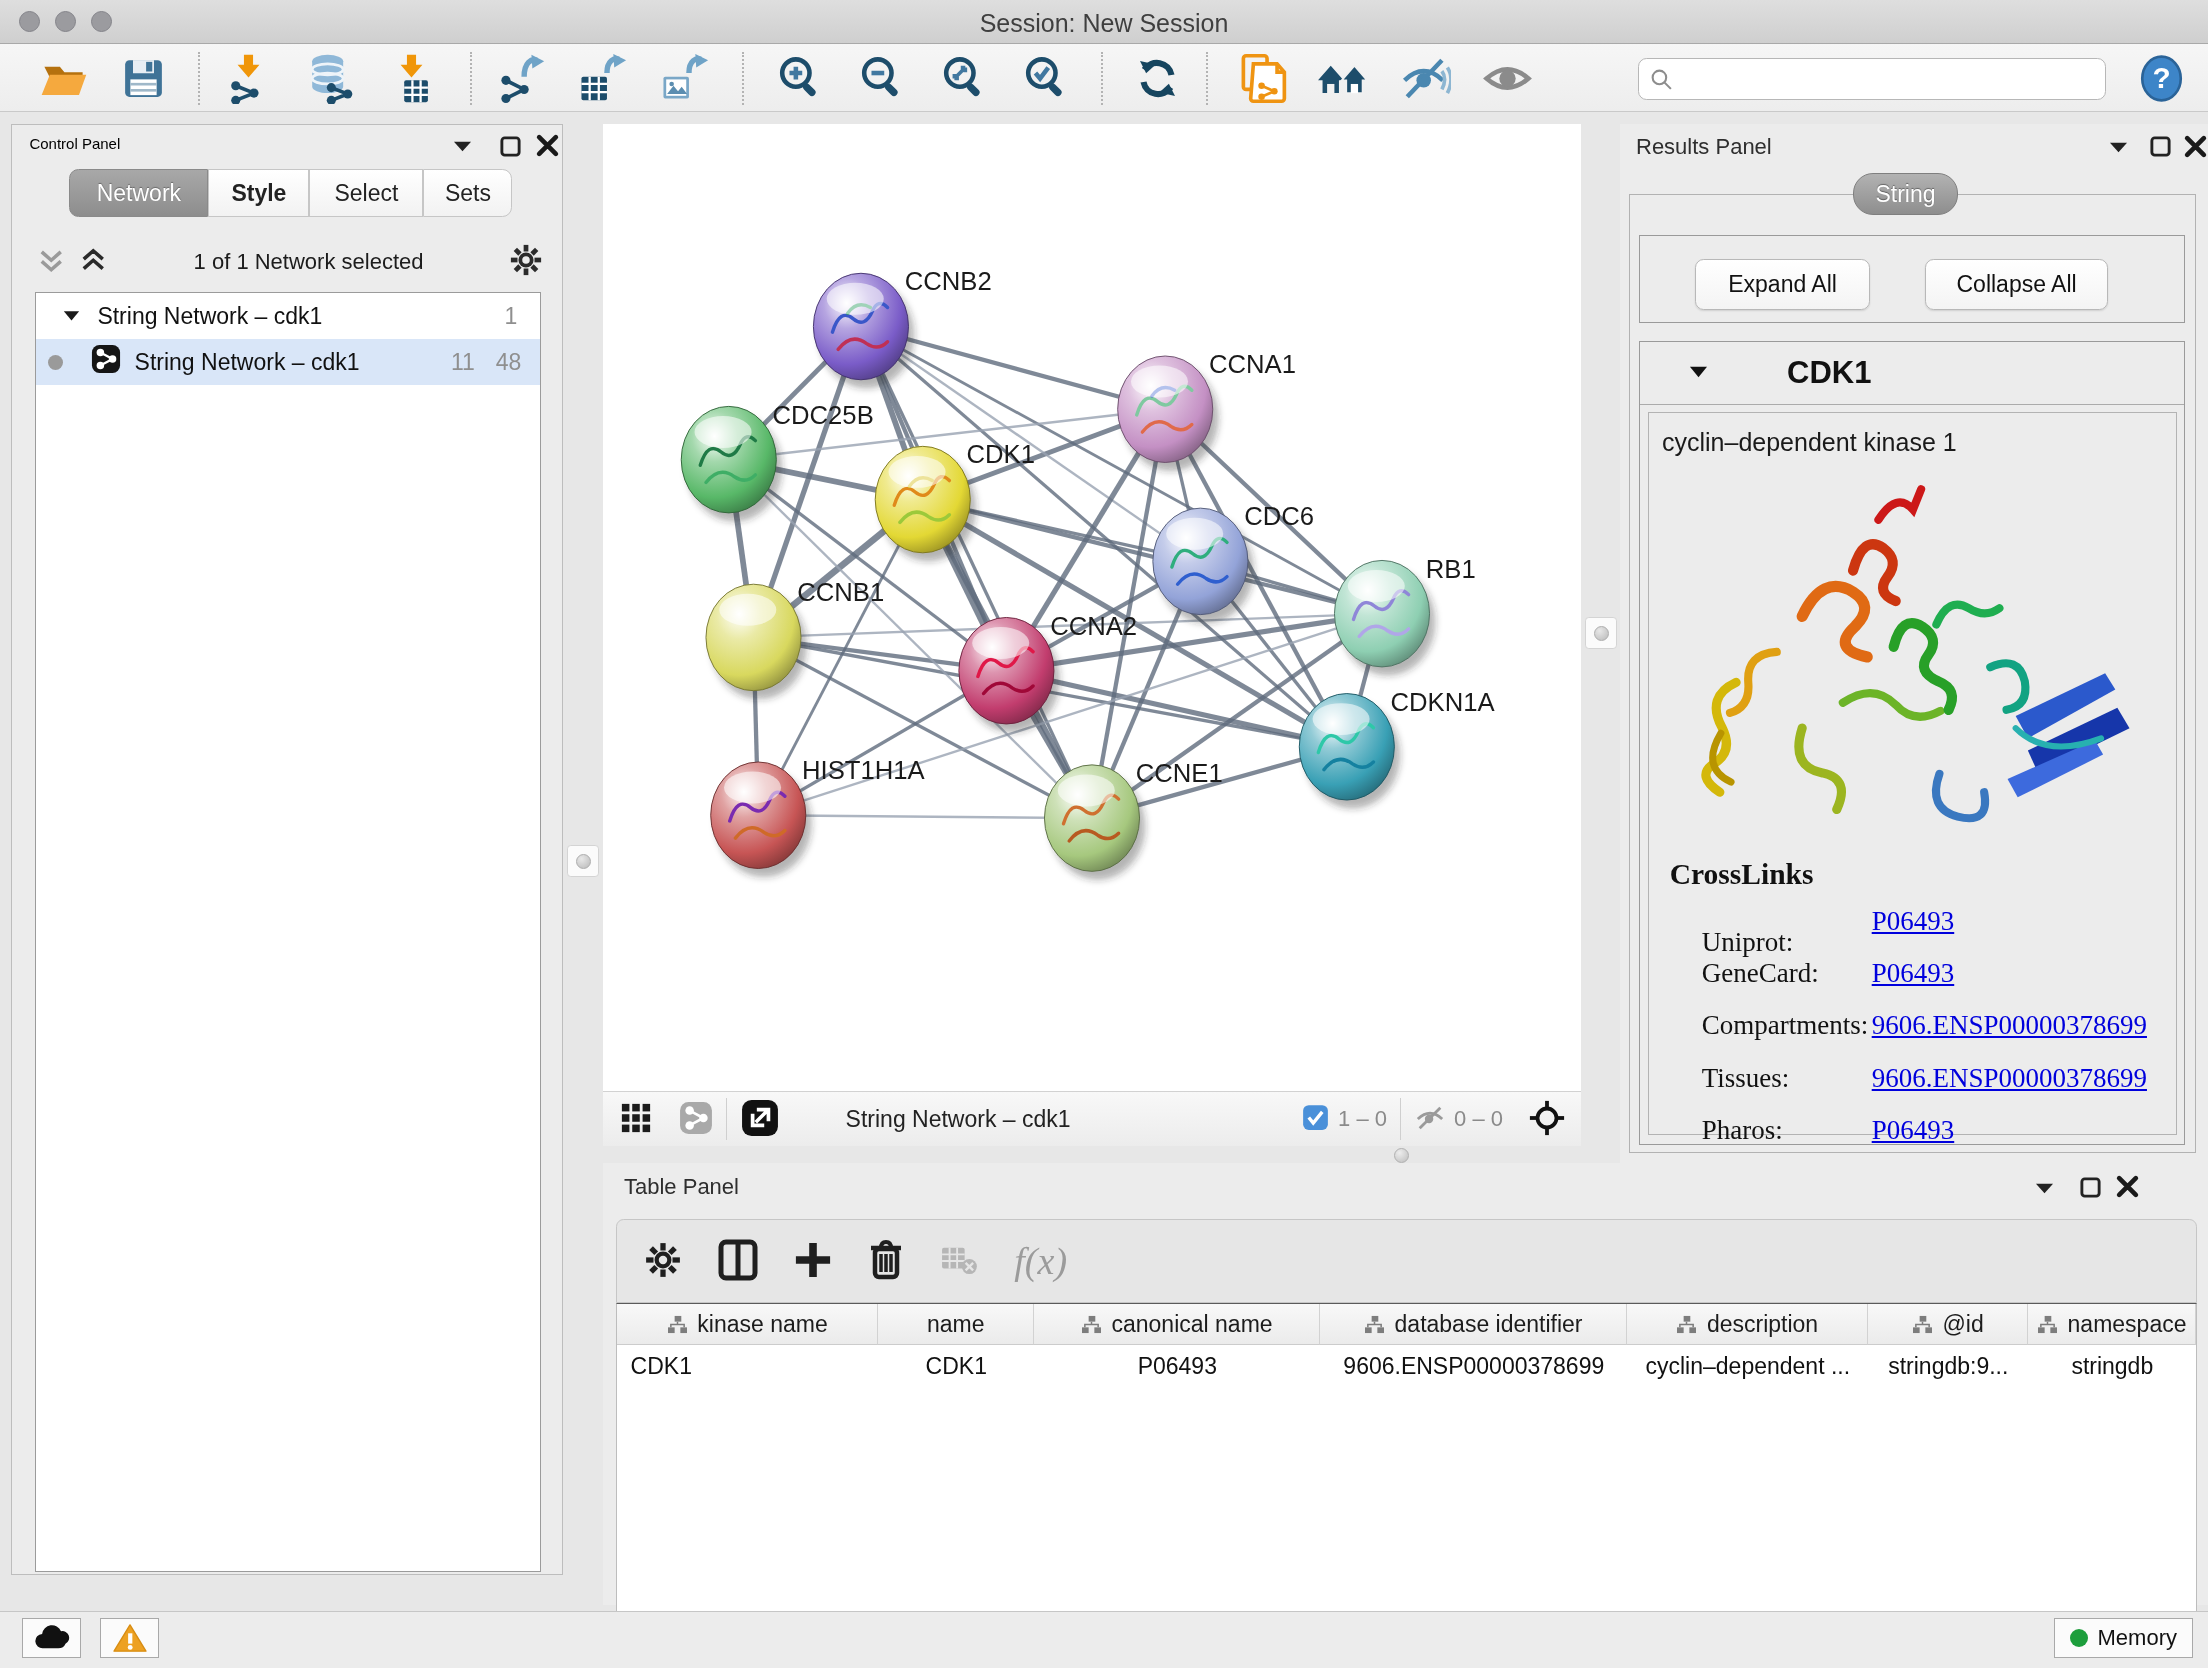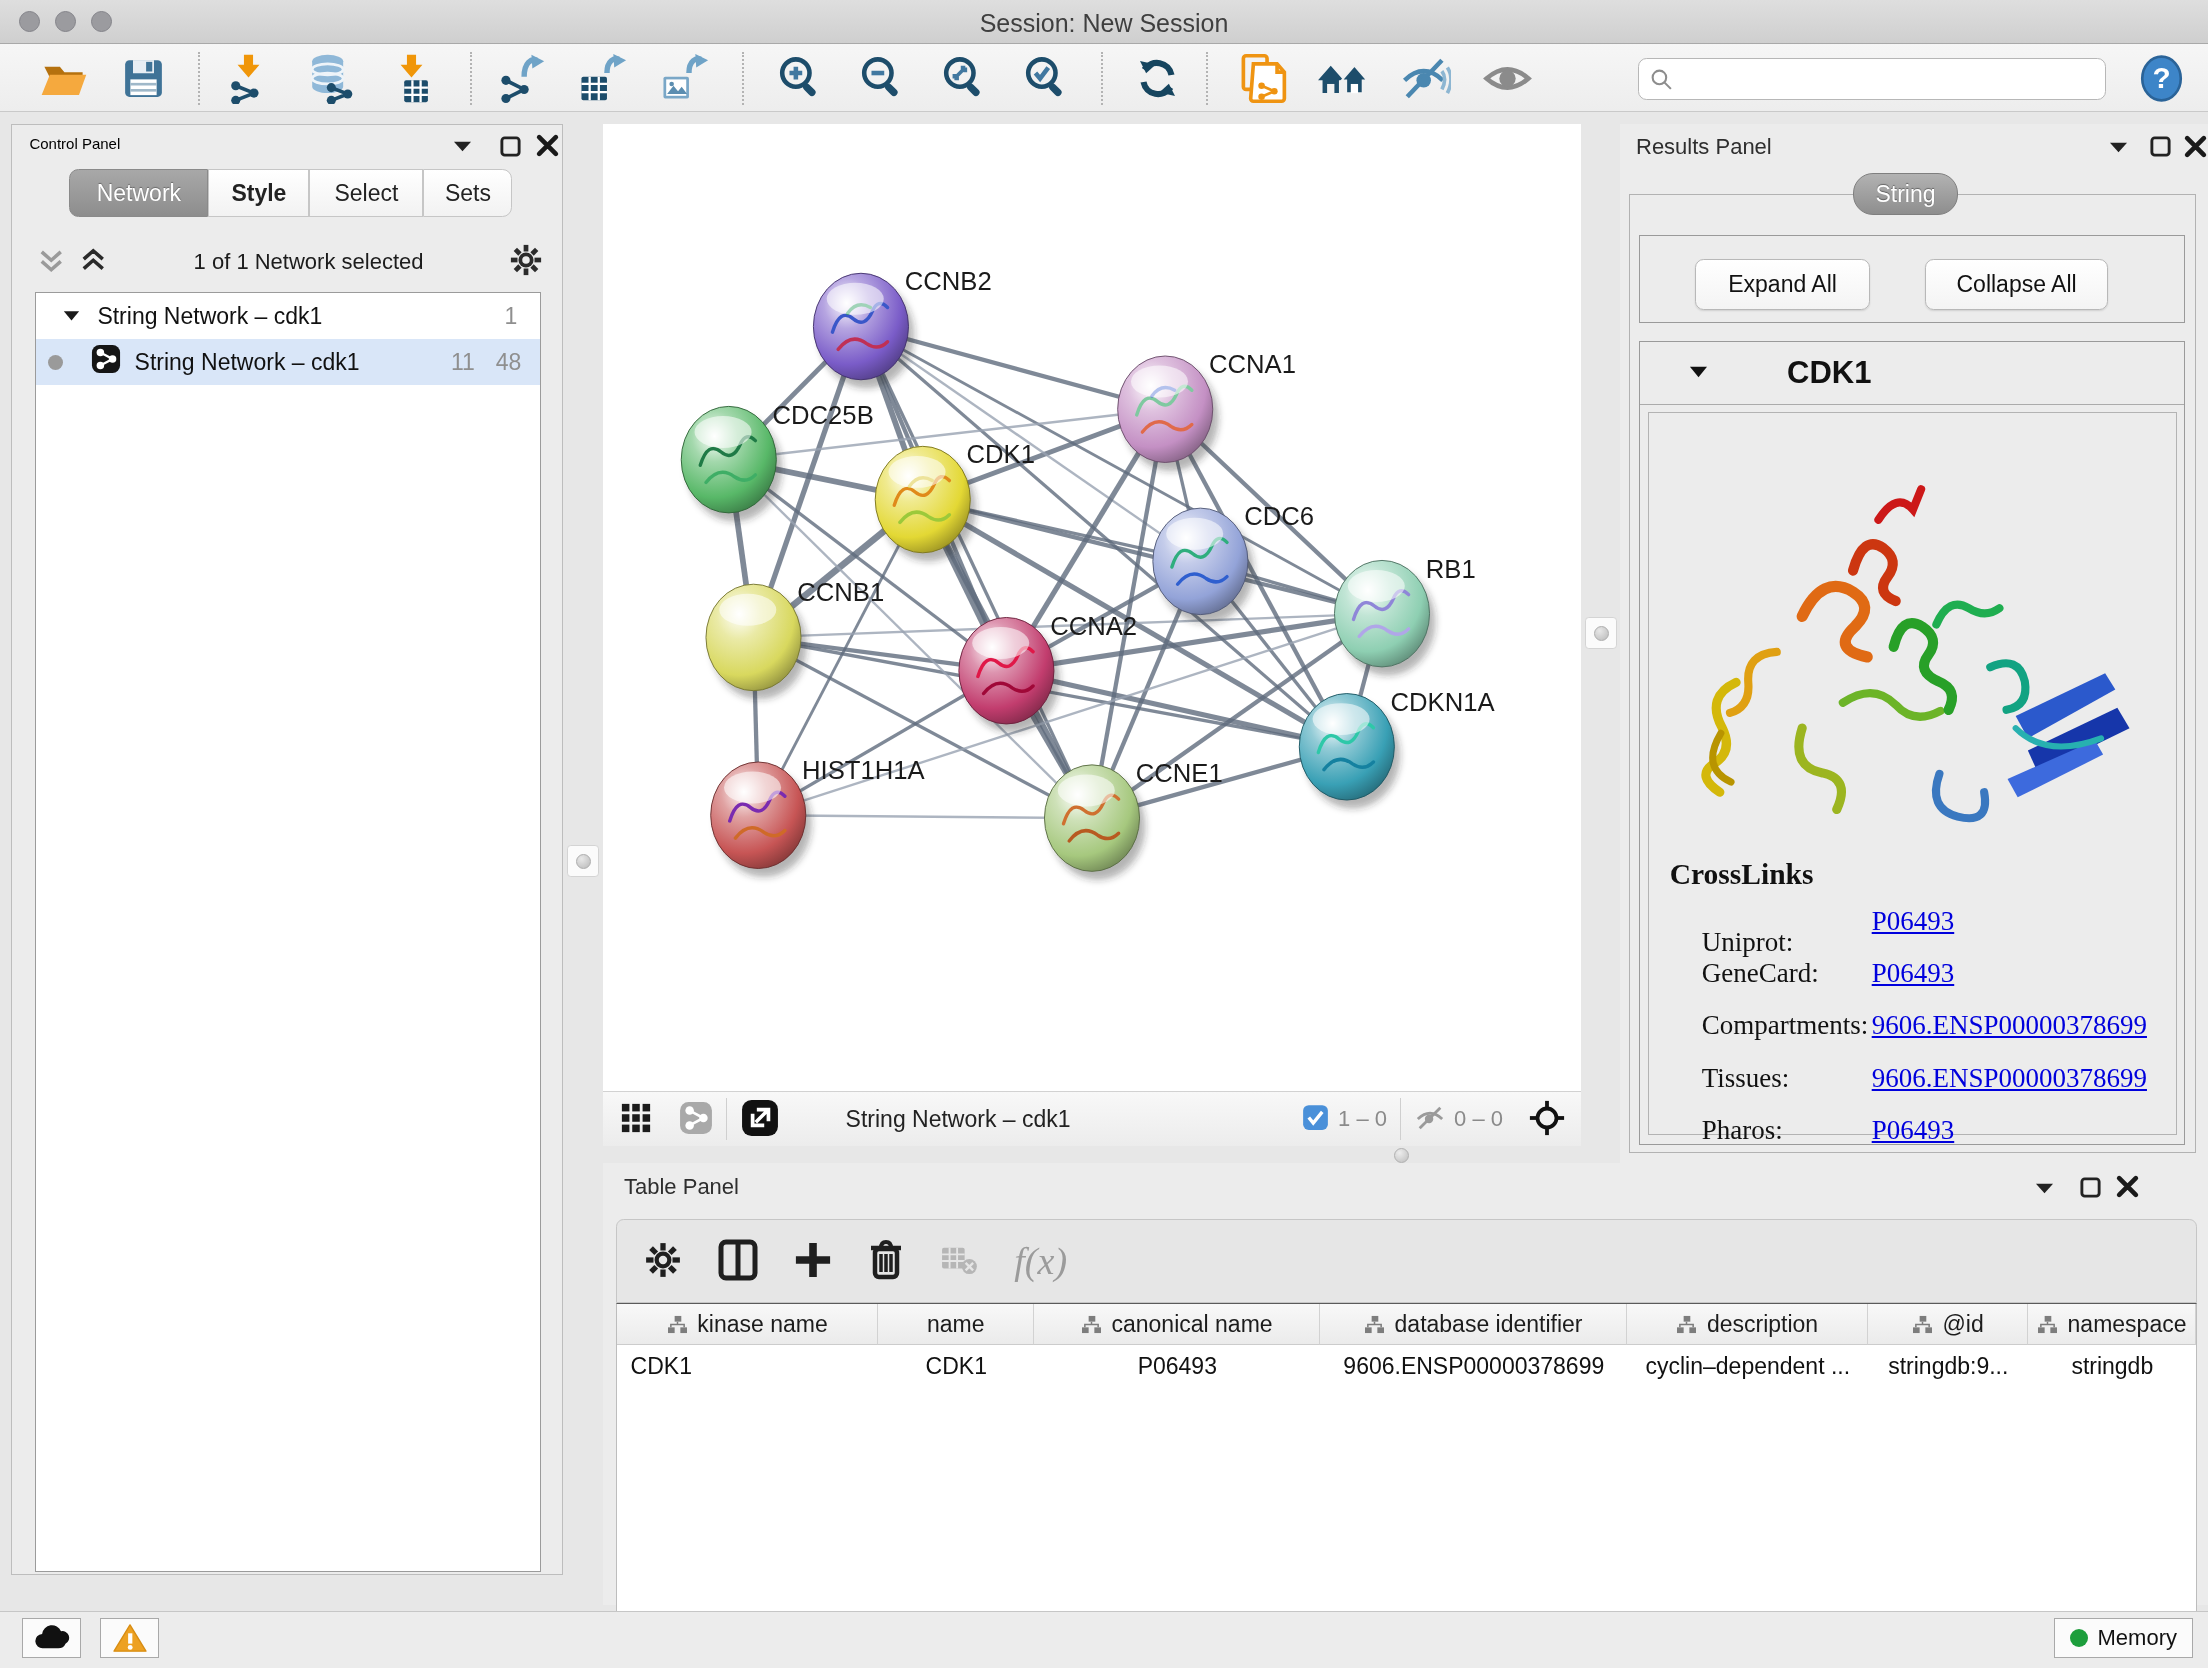--- a/index.html
+++ b/index.html
@@ -706,20 +706,21 @@
     <div class="rp-box" style="top:146px; height:804px">
       <div style="height:63px; border-bottom:1px solid #ababab; display:flex; align-items:center">
         <span style="margin-left:46px">
           <svg width="25" height="19" viewBox="0 0 24 20">
               <path d="M3 5 h18 l-9 11 z" fill="#111"></path>
             </svg>
         </span>
         <span style="margin-left:76px; font-size:31px; font-weight:bold; color:#111">CDK1</span>
       </div>
       <div class="abs" style="left:7.6px; top:70px; width:529px; height:723px; border:1px solid #b3b3b3">
+        <div style="margin:15px 0 0 13.3px; font-size:25px; color:#1a1a1a">cyclin–dependent kinase 1</div>
 
         <svg width="476" height="366" style="position:absolute; left:27px; top:61px" viewBox="0 0 460 360">
           <path d="M195 45 q18 -28 34 -10 l8 -20" fill="none" stroke="#cc1818" stroke-width="8" stroke-linecap="round"></path>
           <path d="M170 95 q10 -36 30 -22 q16 12 4 28 q-12 16 8 24" fill="none" stroke="#cc3610" stroke-width="10" stroke-linecap="round"></path>
           <path d="M120 140 q20 -42 50 -24 q22 14 2 34 q-24 22 12 30" fill="none" stroke="#e06a14" stroke-width="11" stroke-linecap="round"></path>
           <path d="M95 175 q-30 2 -28 30 q2 24 -18 30" fill="none" stroke="#e0a012" stroke-width="8" stroke-linecap="round"></path>
           <path d="M55 205 q-30 14 -14 44 q12 24 -8 36 q-18 12 6 28" fill="none" stroke="#d4b80a" stroke-width="9" stroke-linecap="round"></path>
           <path d="M40 255 q-20 34 10 48" fill="none" stroke="#b89400" stroke-width="7" stroke-linecap="round"></path>
           <path d="M120 250 q-12 38 20 44 q28 6 14 36" fill="none" stroke="#9cb520" stroke-width="9" stroke-linecap="round"></path>
           <path d="M160 225 q30 -20 52 2 q18 20 44 6" fill="none" stroke="#6cb428" stroke-width="8" stroke-linecap="round"></path>

